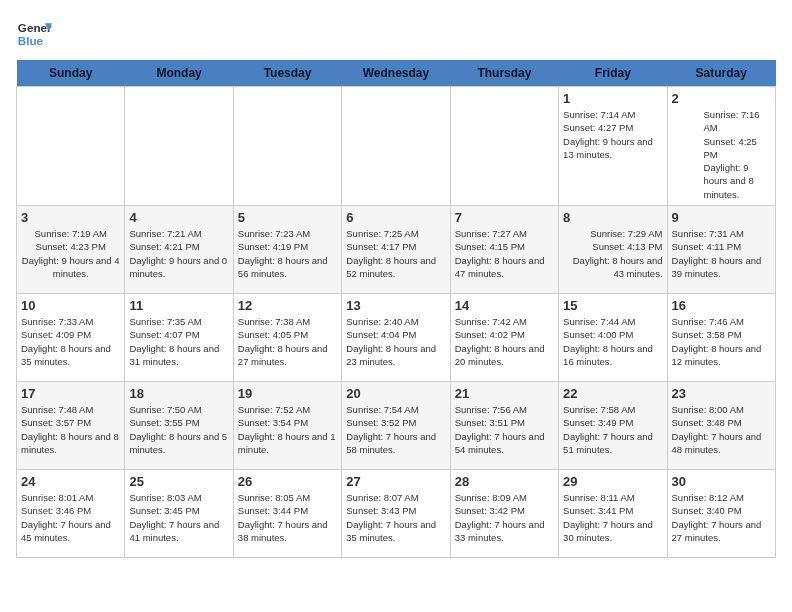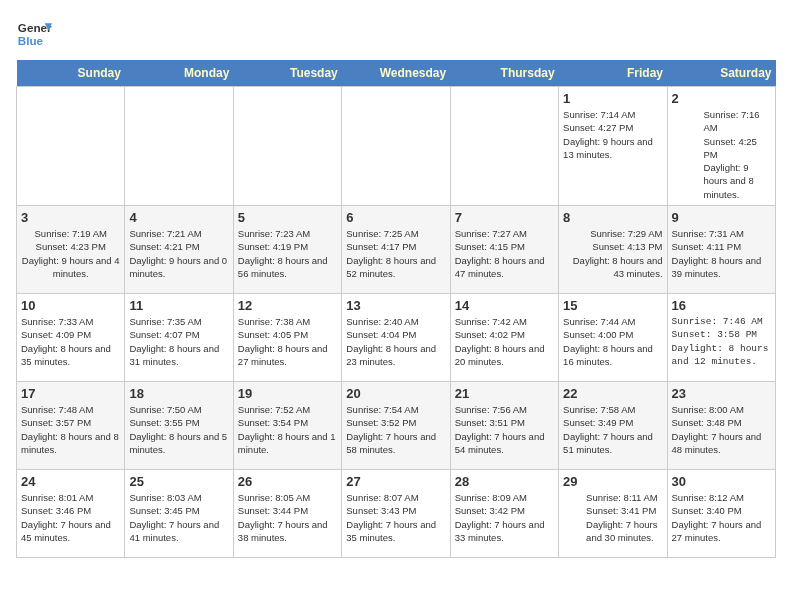--- a/index.html
+++ b/index.html
@@ -37,25 +37,25 @@
       font-size: 15px;
       color: #555;
     }
     table {
       width: 100%;
       border-collapse: collapse;
       table-layout: fixed;
     }
     th {
       background: #4a7fc1;
-      color: #fef9c3;
+      color: #0f172a;
       font-size: 12px;
       font-weight: bold;
       padding: 6px 4px;
-      text-align: right;
+      text-align: center;
     }
     td {
       border: 1px solid #ccc;
       vertical-align: top;
       padding: 4px 4px;
       font-size: 10px;
       color: #333;
       height: 88px;
       background: #fff;
     }
@@ -205,21 +205,21 @@
 Daylight: 8 hours and 20 minutes.</div>
         </td>
         <td>
           <span class="day-num">15</span>
           <div class="day-info" style="white-space: pre-line;">Sunrise: 7:44 AM
 Sunset: 4:00 PM
 Daylight: 8 hours and 16 minutes.</div>
         </td>
         <td>
           <span class="day-num">16</span>
-          <div class="day-info" style="white-space: pre-line; font-family: Liberation Mono, monospace;">Sunrise: 7:46 AM
+          <div class="day-info" style="white-space: pre-line;">Sunrise: 7:46 AM
 Sunset: 3:58 PM
 Daylight: 8 hours and 12 minutes.</div>
         </td>
       </tr>
       <tr>
         <td>
           <span class="day-num">17</span>
           <div class="day-info" style="white-space: pre-line;">Sunrise: 7:48 AM
 Sunset: 3:57 PM
 Daylight: 8 hours and 8 minutes.</div>
@@ -287,21 +287,21 @@
 Daylight: 7 hours and 35 minutes.</div>
         </td>
         <td>
           <span class="day-num">28</span>
           <div class="day-info" style="white-space: pre-line;">Sunrise: 8:09 AM
 Sunset: 3:42 PM
 Daylight: 7 hours and 33 minutes.</div>
         </td>
         <td>
           <span class="day-num">29</span>
-          <div class="day-info" style="white-space: pre-line; margin-left: 23px;">Sunrise: 8:11 AM
+          <div class="day-info" style="white-space: pre-line;">Sunrise: 8:11 AM
 Sunset: 3:41 PM
 Daylight: 7 hours and 30 minutes.</div>
         </td>
         <td>
           <span class="day-num">30</span>
           <div class="day-info" style="white-space: pre-line;">Sunrise: 8:12 AM
 Sunset: 3:40 PM
 Daylight: 7 hours and 27 minutes.</div>
         </td>
       </tr>

